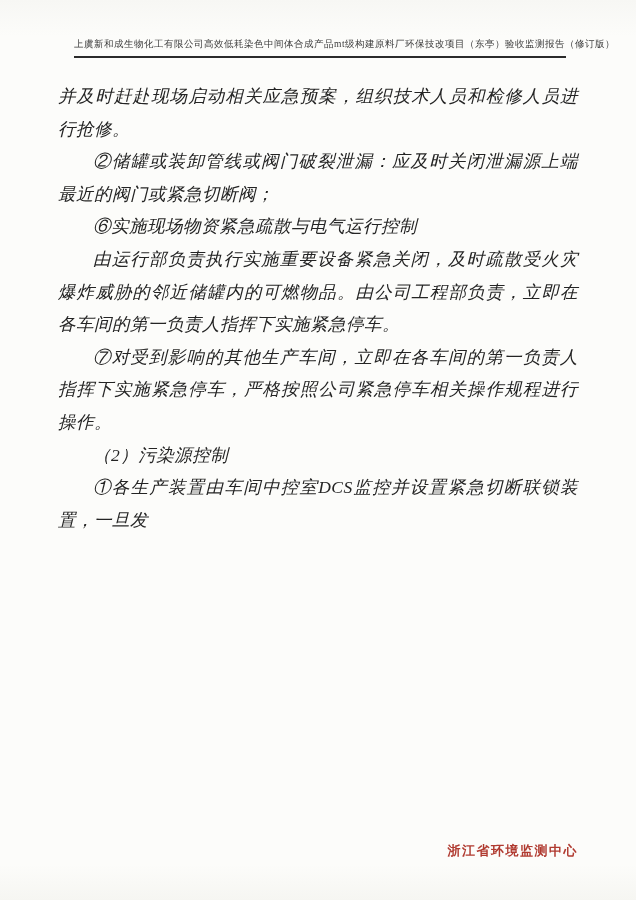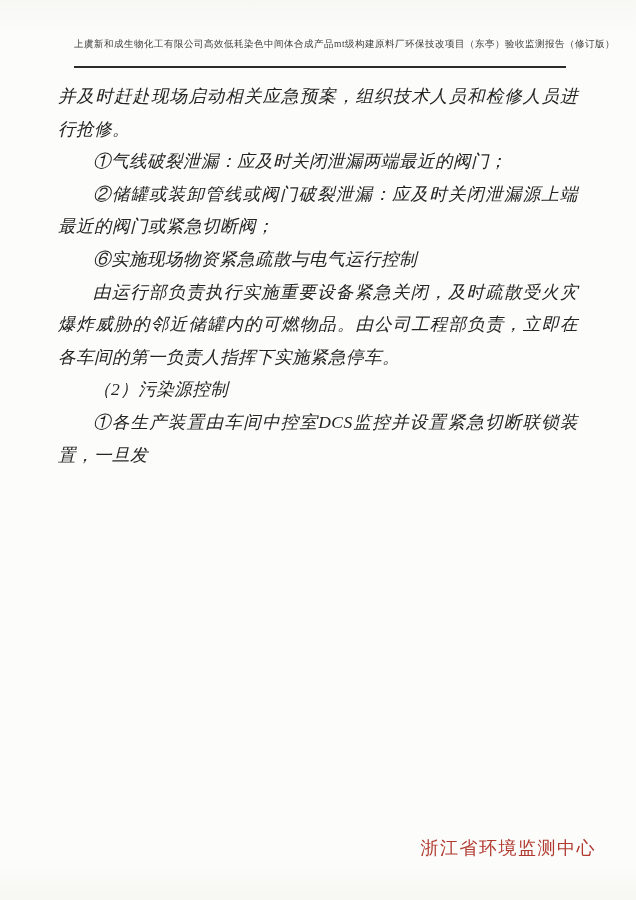--- a/index.html
+++ b/index.html
@@ -22,21 +22,21 @@
       linear-gradient(180deg, #f7f7f4 0%, #fcfcfa 4%, #fcfcfa 96%, #f6f6f2 100%);
   }
   
   .header {
     position: absolute;
     top: 38px;
     left: 74px;
     right: 70px;
     text-align: center;
     border-bottom: 2px solid #2b2b2b;
-    padding-bottom: 15px;
+    padding-bottom: 5px;
   }
   .header-title {
     font-size: 9.5px;
     color: #3a3a3a;
     letter-spacing: 0.5px;
     white-space: nowrap;
     filter: blur(0.35px);
   }
   
   .body-text {
@@ -66,42 +66,42 @@
     left: 0;
     width: 100%;
     text-align: center;
     font-size: 10.5px;
     color: #444;
     font-family: "Liberation Serif", "DejaVu Serif", serif;
   }
   .watermark {
     position: absolute;
     bottom: 40px;
-    right: 40px;
-    font-size: 18px;
-    font-weight: normal;
+    right: 58px;
+    font-size: 13px;
+    font-weight: bold;
     letter-spacing: 1.5px;
     filter: blur(0.3px);
   }
 </style>
 </head>
 <body>
 
 <div class="page">
 
   <div class="header">
     <div class="header-title">上虞新和成生物化工有限公司高效低耗染色中间体合成产品mt级构建原料厂环保技改项目（东亭）验收监测报告（修订版）</div>
   </div>
 
   <div class="body-text">
       <p class="para">并及时赶赴现场启动相关应急预案，组织技术人员和检修人员进行抢修。</p>
-      <p class="para indent">①气线破裂泄漏：应及时关闭泄漏两端最近的阀门；</p>
       <p class="para indent">②储罐或装卸管线或阀门破裂泄漏：应及时关闭泄漏源上端最近的阀门或紧急切断阀；</p>
       <p class="para indent">⑥实施现场物资紧急疏散与电气运行控制</p>
       <p class="para indent">由运行部负责执行实施重要设备紧急关闭，及时疏散受火灾爆炸威胁的邻近储罐内的可燃物品。由公司工程部负责，立即在各车间的第一负责人指挥下实施紧急停车。</p>
+      <p class="para indent">⑦对受到影响的其他生产车间，立即在各车间的第一负责人指挥下实施紧急停车，严格按照公司紧急停车相关操作规程进行操作。</p>
       <p class="para indent">（2）污染源控制</p>
       <p class="para indent">①各生产装置由车间中控室DCS监控并设置紧急切断联锁装置，一旦发</p>
     </div>
 
 
   <div class="watermark" style="color: rgb(176, 58, 48);">浙江省环境监测中心</div>
 
 </div>
 
 </body></html>

